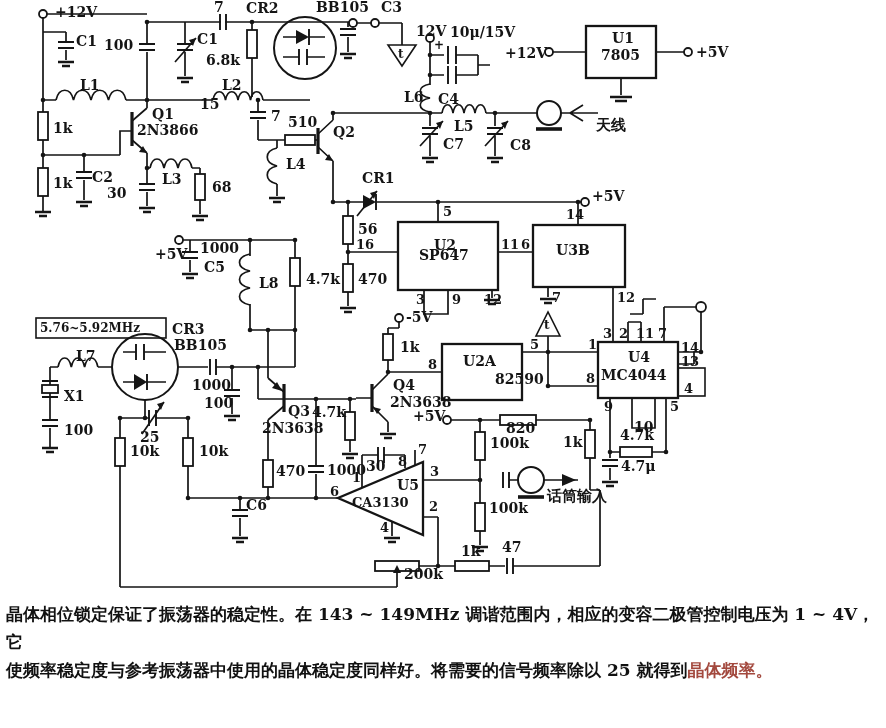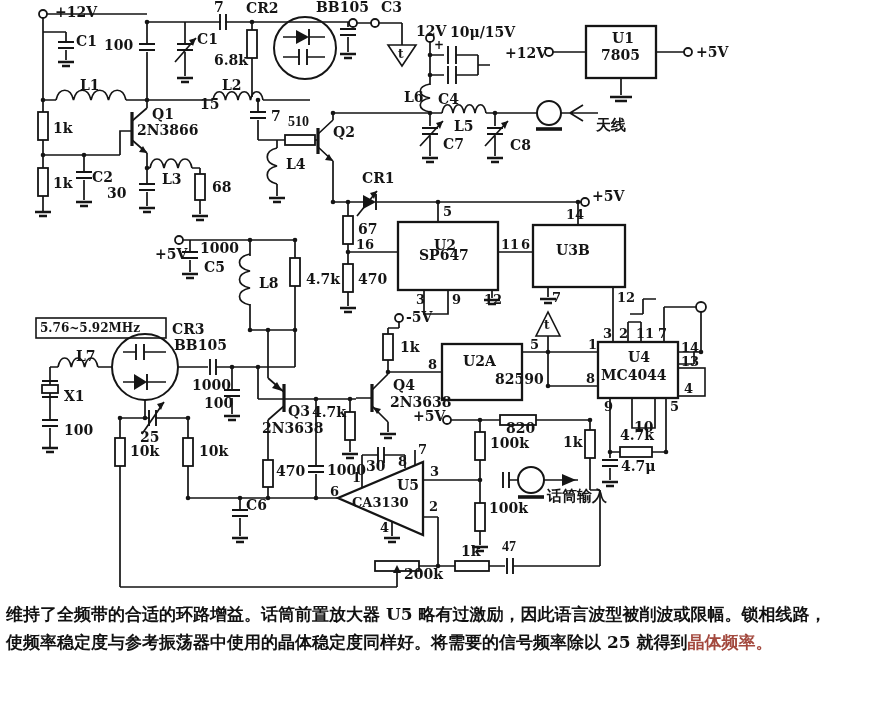--- a/index.html
+++ b/index.html
@@ -237,21 +237,21 @@
     </g>
   </svg>
 
   <div id="labels">
       <span class="lbl" style="left: 55px; top: 5px;">+12V</span>
       <span class="lbl" style="left: 76px; top: 34px;">C1</span>
       <span class="lbl" style="left: 104px; top: 38px;">100</span>
       <span class="lbl" style="left: 214px; top: 0px;">7</span>
       <span class="lbl" style="left: 197px; top: 32px;">C1</span>
       <span class="lbl" style="left: 200px; top: 57px; margin-top: 40px;">15</span>
-      <span class="lbl" style="left: 214px; top: 53px;">6.8k</span>
+      <span class="lbl" style="left: 206px; top: 53px;">6.8k</span>
       <span class="lbl" style="left: 246px; top: 1px;">CR2</span>
       <span class="lbl" style="left: 316px; top: 0px;">BB105</span>
       <span class="lbl" style="left: 381px; top: 0px;">C3</span>
       <span class="lbl" style="left: 416px; top: 24px;">12V</span>
       <span class="lbl" style="left: 450px; top: 25px;">10μ/15V</span>
       <span class="lbl" style="left: 505px; top: 46px;">+12V</span>
       <span class="lbl" style="left: 612px; top: 31px;">U1</span>
       <span class="lbl" style="left: 601px; top: 48px;">7805</span>
       <span class="lbl" style="left: 696px; top: 45px;">+5V</span>
       <span class="lbl" style="left: 596px; top: 118px; font-size: 15px;">天线</span>
@@ -259,31 +259,31 @@
       <span class="lbl" style="left: 222px; top: 78px;">L2</span>
       <span class="lbl" style="left: 152px; top: 107px; text-align: center;">Q1</span>
       <span class="lbl" style="left: 137px; top: 123px;">2N3866</span>
       <span class="lbl" style="left: 53px; top: 121px;">1k</span>
       <span class="lbl" style="left: 53px; top: 176px;">1k</span>
       <span class="lbl" style="left: 92px; top: 170px;">C2</span>
       <span class="lbl" style="left: 95px; top: 186px; margin-left: 12px;">30</span>
       <span class="lbl" style="left: 162px; top: 172px;">L3</span>
       <span class="lbl" style="left: 212px; top: 180px;">68</span>
       <span class="lbl" style="left: 271px; top: 109px;">7</span>
-      <span class="lbl" style="left: 288px; top: 115px; font-family: Liberation Serif, serif;">510</span>
+      <span class="lbl" style="left: 288px; top: 115px;">510</span>
       <span class="lbl" style="left: 333px; top: 125px;">Q2</span>
       <span class="lbl" style="left: 286px; top: 157px; text-align: center;">L4</span>
       <span class="lbl" style="left: 404px; top: 90px;">L6</span>
       <span class="lbl" style="left: 438px; top: 92px;">C4</span>
       <span class="lbl" style="left: 454px; top: 119px;">L5</span>
       <span class="lbl" style="left: 443px; top: 137px;">C7</span>
       <span class="lbl" style="left: 510px; top: 138px;">C8</span>
       <span class="lbl" style="left: 362px; top: 171px;">CR1</span>
       <span class="lbl" style="left: 592px; top: 189px;">+5V</span>
-      <span class="lbl" style="left: 358px; top: 222px;">67</span>
+      <span class="lbl" style="left: 358px; top: 222px;">56</span>
       <span class="lbl" style="left: 356px; top: 238px; font-size: 13px;">16</span>
       <span class="lbl" style="left: 358px; top: 272px;">470</span>
       <span class="lbl" style="left: 434px; top: 238px;">U2</span>
       <span class="lbl" style="left: 419px; top: 248px;">SP647</span>
       <span class="lbl" style="left: 443px; top: 205px; font-size: 13px;">5</span>
       <span class="lbl" style="left: 501px; top: 238px; font-size: 13px;">11</span>
       <span class="lbl" style="left: 416px; top: 293px; font-size: 13px;">3</span>
       <span class="lbl" style="left: 452px; top: 293px; font-size: 13px;">9</span>
       <span class="lbl" style="left: 484px; top: 293px; font-size: 13px;">12</span>
       <span class="lbl" style="left: 556px; top: 243px;">U3B</span>
@@ -348,24 +348,24 @@
       <span class="lbl" style="left: 352px; top: 496px; font-size: 13px;">CA3130</span>
       <span class="lbl" style="left: 352px; top: 471px; font-size: 13px;">1</span>
       <span class="lbl" style="left: 398px; top: 455px; font-size: 13px;">8</span>
       <span class="lbl" style="left: 418px; top: 443px; font-size: 13px;">7</span>
       <span class="lbl" style="left: 430px; top: 465px; font-size: 13px;">3</span>
       <span class="lbl" style="left: 429px; top: 500px; font-size: 13px;">2</span>
       <span class="lbl" style="left: 330px; top: 485px; font-size: 13px;">6</span>
       <span class="lbl" style="left: 380px; top: 521px; font-size: 13px;">4</span>
       <span class="lbl" style="left: 404px; top: 567px;">200k</span>
       <span class="lbl" style="left: 461px; top: 544px;">1k</span>
-      <span class="lbl" style="left: 502px; top: 540px; font-family: Liberation Serif, serif;">47</span>
+      <span class="lbl" style="left: 502px; top: 540px;">47</span>
       <span class="lbl" style="left: 398px; top: 48px; font-size: 12px;">t</span>
       <span class="lbl" style="left: 544px; top: 319px; font-size: 12px;">t</span>
       <span class="lbl" style="left: 434px; top: 39px; font-size: 12px;">+</span>
     </div>
 
   <div id="desc">
-    <div>维持了全频带的合适的环路增益。话筒前置放大器 U5 略有过激励，因此语言波型被削波或限幅。锁相线路，</div>
+    <div>晶体相位锁定保证了振荡器的稳定性。在 143 ~ 149MHz 调谐范围内，相应的变容二极管控制电压为 1 ~ 4V，它</div>
     <div><span>使频率稳定度与参考振荡器中使用的晶体稳定度同样好。将需要的信号频率除以 25 就得到</span><span class="red">晶体频率。</span></div>
   </div>
 
 </div>
 
 </body></html>

